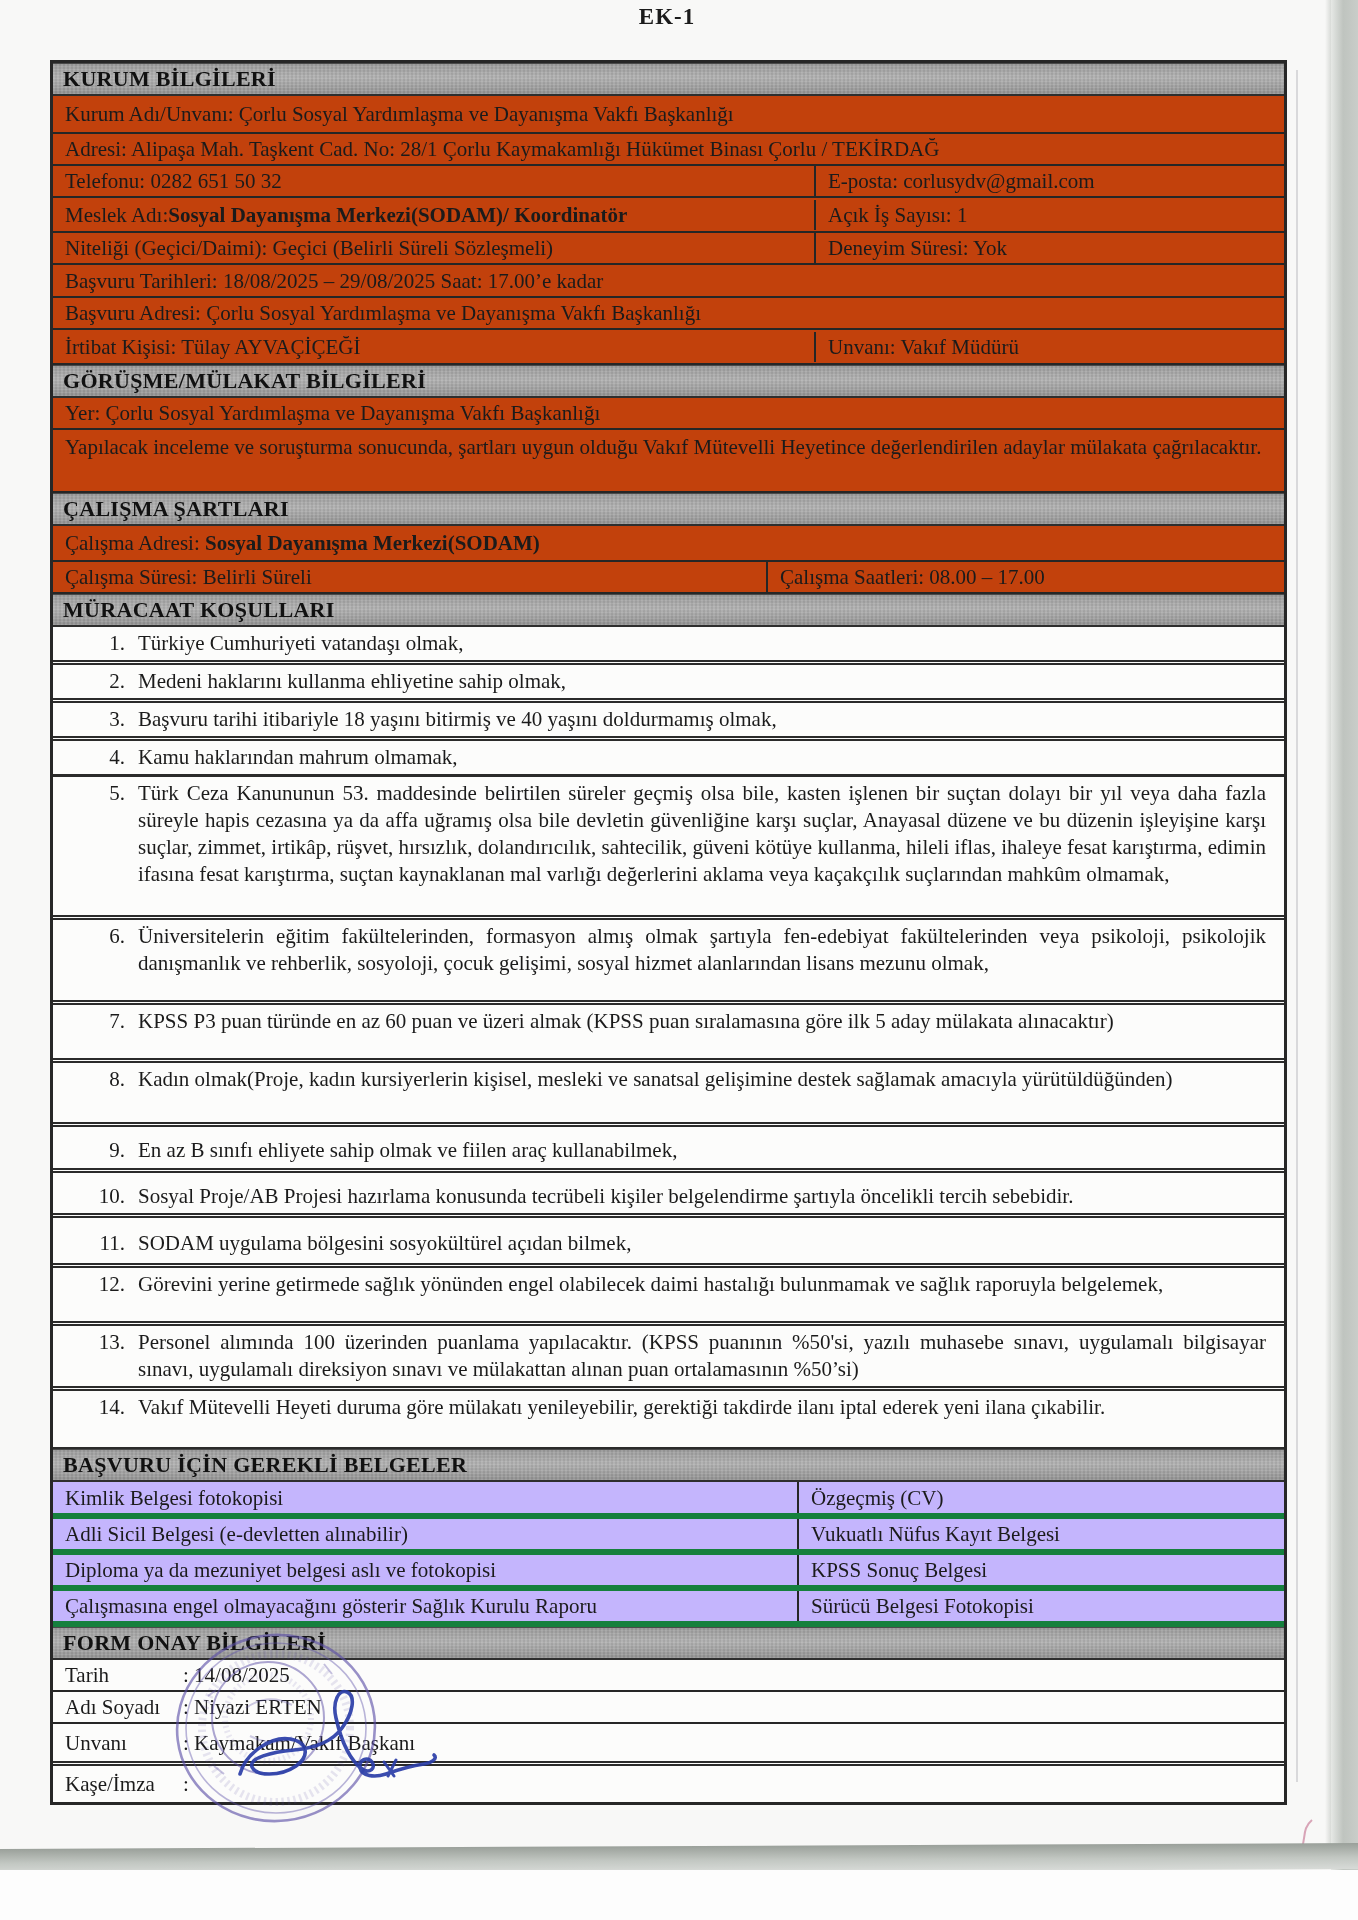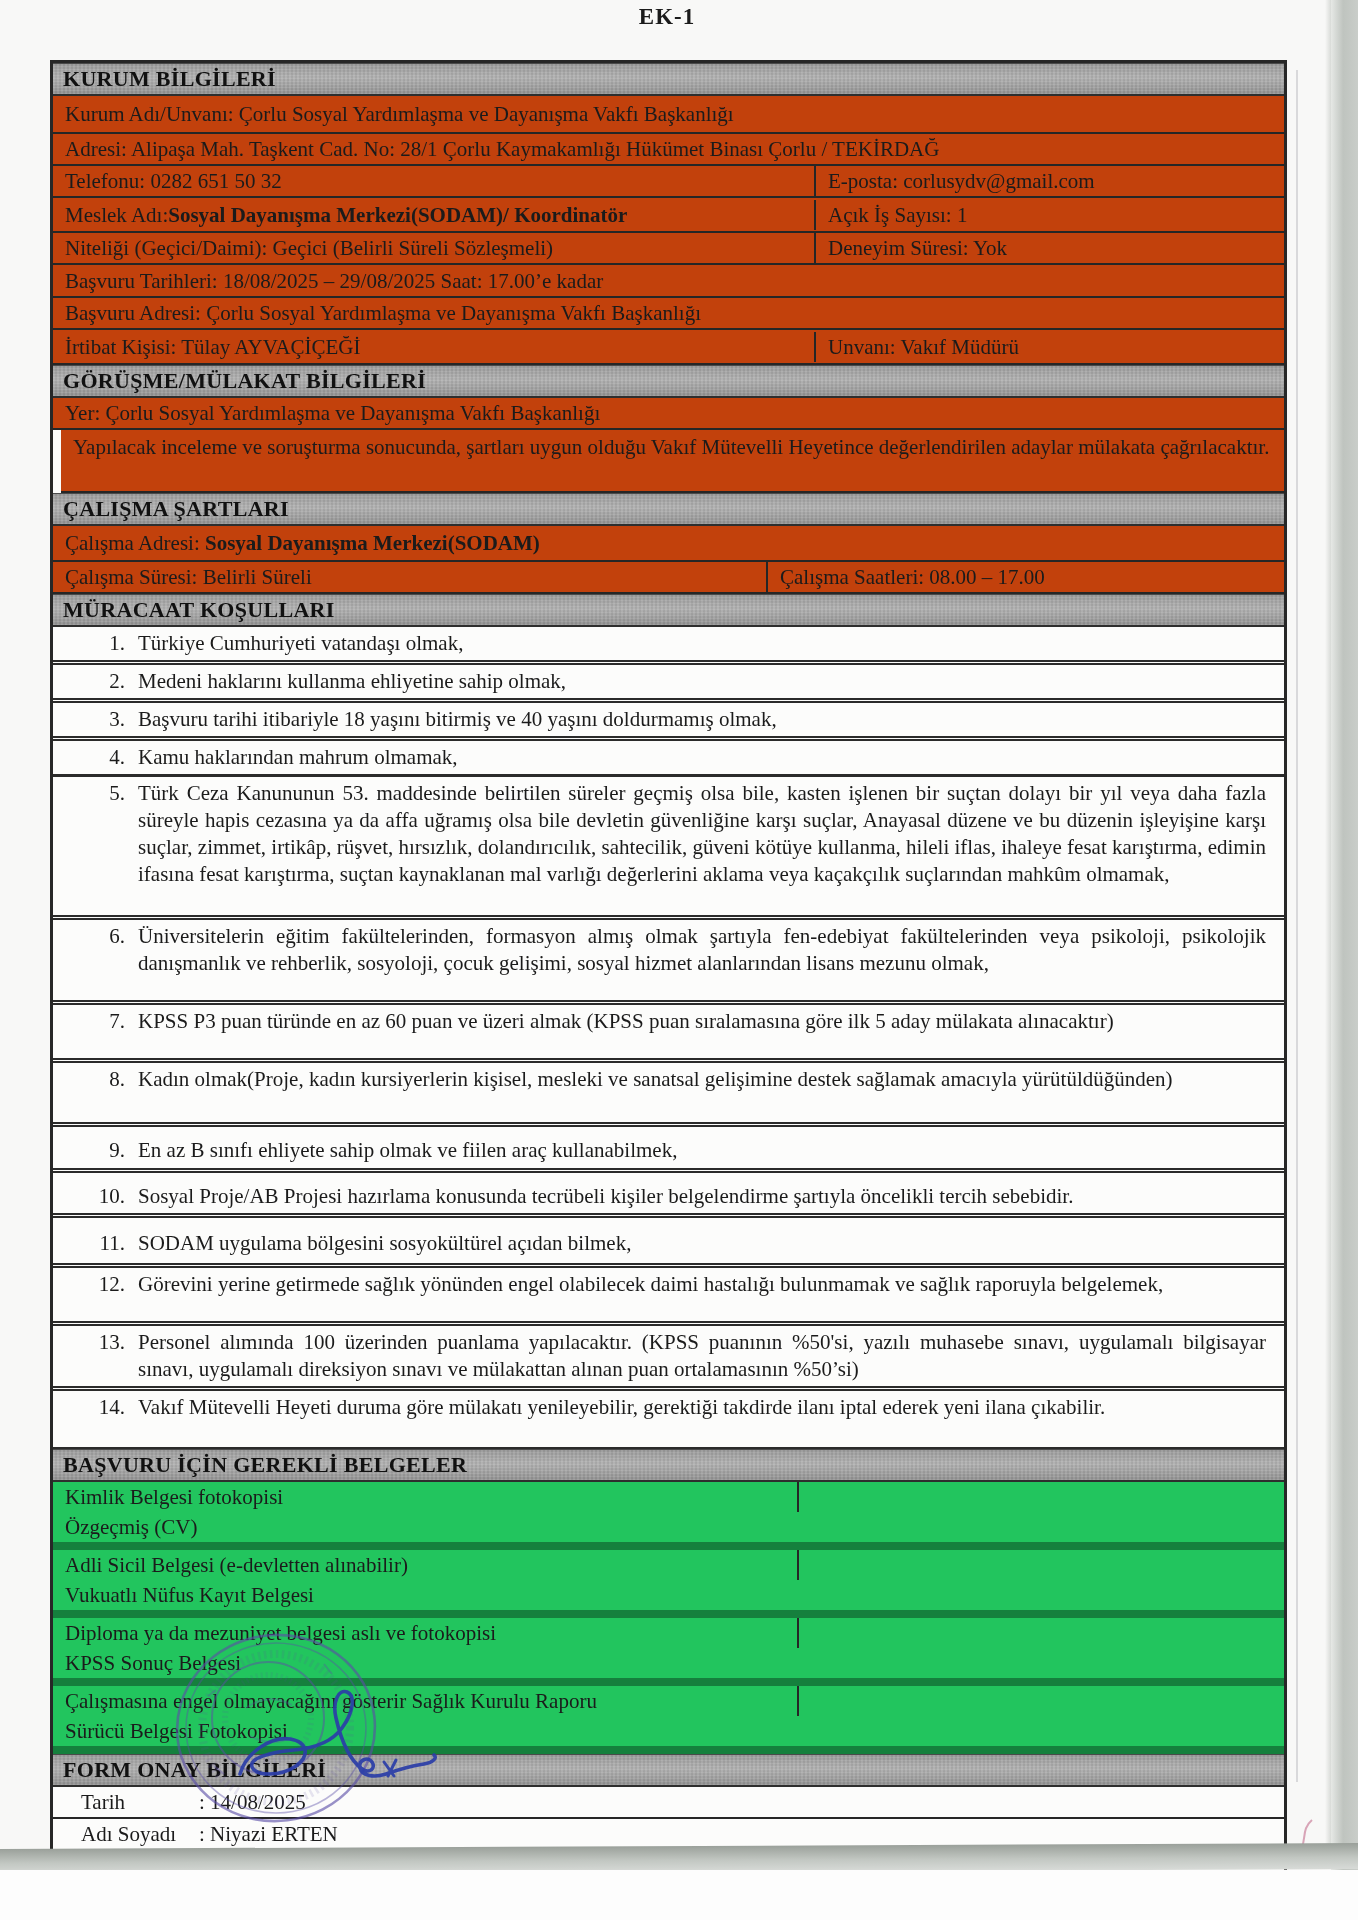--- a/index.html
+++ b/index.html
@@ -25,21 +25,21 @@
     background-image:
       repeating-linear-gradient(0deg, rgba(255,255,255,.10) 0 1px, rgba(0,0,0,0) 1px 3px),
       repeating-linear-gradient(90deg, rgba(255,255,255,.06) 0 2px, rgba(0,0,0,.04) 2px 4px),
       linear-gradient(180deg,#989898,#aeaeae 45%,#9b9b9b 80%,#8f8f8f);
   }
   .row{
     position:relative;display:flex;align-items:center;box-sizing:border-box;
     border-bottom:2px solid #262626;padding:2px 12px;
     font-size:21px;line-height:26px;background:#c2410c;
   }
-  .row.multiline{align-items:flex-start;padding-top:4px;margin-left:8px;}
+  .row.multiline{align-items:flex-start;padding-top:4px;}
   .row.cols{padding:0;}
   .cell{display:flex;align-items:center;padding:2px 12px;box-sizing:border-box;}
   .cell.left{border-right:2px solid #262626;flex:none;}
   .cell.right{flex:1;}
   .split-a .cell.left{width:763px;}
   .split-b .cell.left{width:715px;}
   .b{font-weight:bold;}
   .full{width:100%;}
   
   .h28{min-height:28px}.h30{min-height:30px}.h31{min-height:31px}.h32{min-height:32px}
@@ -56,25 +56,25 @@
   .item-1{min-height:35px}.item-2{min-height:35px}.item-3{min-height:33px}
   .item-4{min-height:27px;border-bottom:3px solid #2b2b2b;}
   .item-5{min-height:143px}.item-6{min-height:85px}.item-7{min-height:58px}
   .item-8{min-height:64px}
   .item-9{min-height:46px;padding-top:10px}
   .item-10{min-height:44px;padding-top:10px}
   .item-11{min-height:50px;padding-top:12px}
   .item-12{min-height:58px}.item-13{min-height:62px}
   .item-14{min-height:58px;border-bottom:2px solid #2b2b2b;}
   
-  .docrow{display:flex;box-sizing:border-box;border-bottom:8px solid #15803d;background:#22c55e;font-size:21px;line-height:26px;flex-direction:column;}
+  .docrow{display:flex;box-sizing:border-box;border-bottom:6px solid #15803d;background:#c4b5fd;font-size:21px;line-height:26px;}
   .docrow .cell.left{width:746px;border-right:2px solid #262626;}
   .docrow-1{min-height:37px}.docrow-2{min-height:31px}.docrow-3{min-height:30px}.docrow-4{min-height:30px}
   
-  .onayrow{display:flex;align-items:center;box-sizing:border-box;border-bottom:2px solid #262626;background:#fcfcfb;font-size:21px;line-height:26px;padding:2px 28px;}
+  .onayrow{display:flex;align-items:center;box-sizing:border-box;border-bottom:2px solid #262626;background:#fcfcfb;font-size:21px;line-height:26px;padding:2px 12px;}
   .onayrow .olabel{flex:none;width:118px;}
   .onayrow-1{min-height:30px}.onayrow-2{min-height:32px}
   .onayrow-3{min-height:42px;border-bottom:5px double #2b2b2b;}
   .onayrow-4{min-height:36px;border-bottom:none;}
   
   .note{
     position:absolute;left:106px;top:1782px;width:1196px;
     font-style:italic;font-size:20.5px;line-height:23px;text-align:justify;color:#161616;
   }
   .note .note-label{font-weight:bold;}

